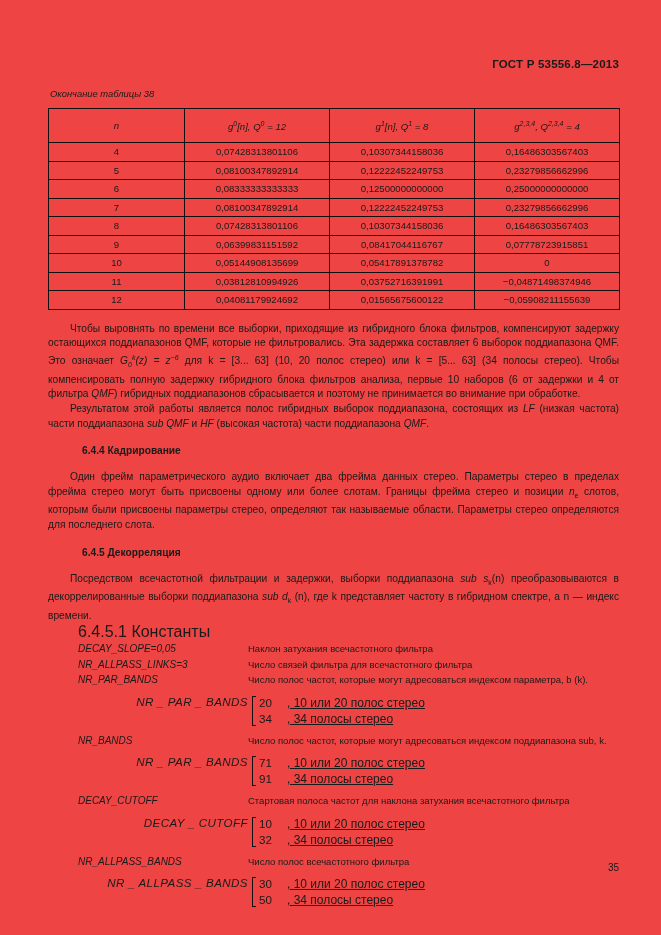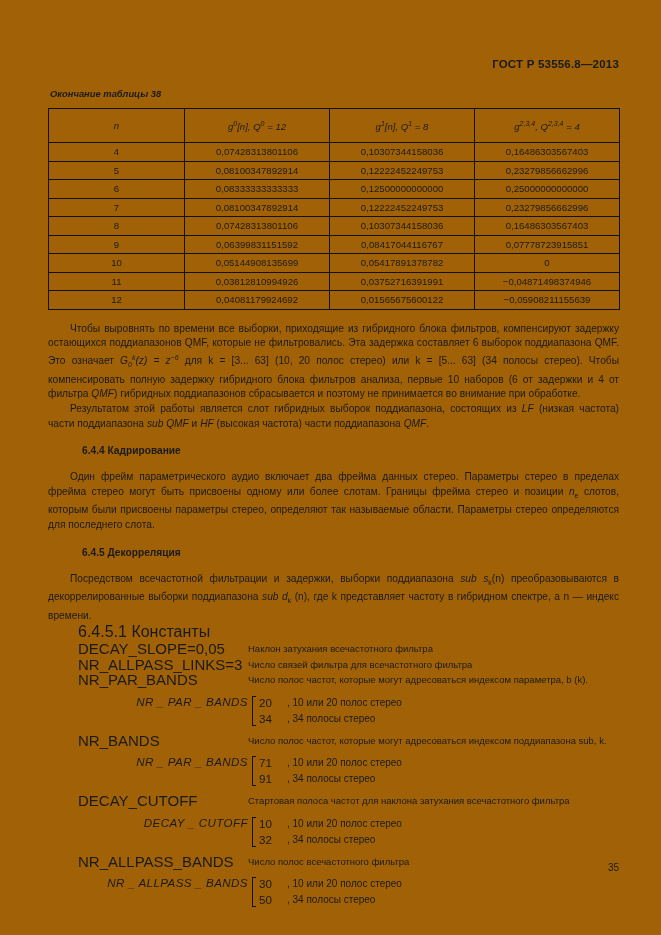--- a/index.html
+++ b/index.html
@@ -9,21 +9,21 @@
     background: #ffffff;
   }
   body {
     font-family: "Liberation Sans", sans-serif;
     color: #1a1a1a;
   }
   .page {
     position: relative;
     width: 661px;
     height: 935px;
-    background: #a16207;
+    background: #ef4444;
     overflow: hidden;
     box-sizing: border-box;
   }
 
   
   .page-header {
     position: absolute;
     top: 58px;
     right: 42px;
     font-size: 11.5px;
@@ -37,21 +37,20 @@
     position: absolute;
     left: 48px;
     top: 88px;
     width: 571px;
   }
 
   .table-caption {
     font-size: 9.4px;
     font-style: italic;
     margin: 0 0 9px 2px;
-    font-weight: bold;
   }
 
   
   table.data-table {
     border-collapse: collapse;
     width: 571px;
     table-layout: fixed;
   }
   table.data-table td,
   table.data-table th {
@@ -116,21 +115,22 @@
   .const-row {
     display: flex;
     align-items: flex-start;
     min-height: 15.5px;
   }
   .const-row .name {
     width: 200px;
     flex: 0 0 200px;
     padding-left: 30px;
     box-sizing: border-box;
-    font-size: 15px;
+    font-size: 10px;
+    font-style: italic;
     line-height: 15.4px;
     white-space: nowrap;
   }
   .const-row .desc {
     flex: 1;
     font-size: 9.5px;
     line-height: 14.2px;
     text-align: justify;
     padding-top: 1px;
   }
@@ -192,23 +192,24 @@
   }
   .braced .vals {
     flex: 0 0 24px;
     font-size: 11.6px;
     line-height: 16px;
     font-style: normal;
     padding-left: 1px;
   }
   .braced .notes {
     flex: 1;
-    font-size: 10px;
+    font-size: 12px;
     line-height: 16px;
     padding-left: 4px;
+    text-decoration: underline;
   }
   .braced.tight .notes { padding-left: 2px; }
   .braced.tight .vals { flex: 0 0 26px; }
 
   
   .page-number {
     position: absolute;
     right: 42px;
     bottom: 62px;
     font-size: 10px;
@@ -310,21 +311,21 @@
             <td>−0,05908211155639</td>
           </tr>
         </tbody>
     </table>
 
     <p class="body first">
       <span>Чтобы выровнять по времени все выборки, приходящие из гибридного блока фильтров, компенсируют задержку остающихся поддиапазонов QMF, которые не фильтровались. Эта задержка составляет 6 выборок поддиапазона QMF. Это означает </span><i class="it"><span>G</span><sub style="font-size:7px">0</sub><sup style="font-size:7px">k</sup><span>(z) = z</span><sup style="font-size:7px">−6</sup></i><span> для k = [3... 63] (10, 20 полос стерео) или k = [5... 63] (34 полосы стерео). Чтобы компенсировать полную задержку гибридного блока фильтров анализа, первые 10 наборов (6 от задержки и 4 от фильтра </span><i class="it">QMF</i><span>) гибридных поддиапазонов сбрасывается и поэтому не принимается во внимание при обработке.</span>
     </p>
 
     <p class="body">
-      <span>Результатом этой работы является слот гибридных выборок поддиапазона, состоящих из </span><i class="it">LF</i><span> (низкая частота) части поддиапазона </span><i class="it">sub QMF</i><span> и </span><i class="it">HF</i><span> (высокая частота) части поддиапазона </span><i class="it">QMF</i><span>.</span>
+      <span>Результатом этой работы является полос гибридных выборок поддиапазона, состоящих из </span><i class="it">LF</i><span> (низкая частота) части поддиапазона </span><i class="it">sub QMF</i><span> и </span><i class="it">HF</i><span> (высокая частота) части поддиапазона </span><i class="it">QMF</i><span>.</span>
     </p>
 
     <h4 class="section">6.4.4 Кадрирование</h4>
 
     <p class="body">
       <span>Один фрейм параметрического аудио включает два фрейма данных стерео. Параметры стерео в пределах фрейма стерео могут быть присвоены одному или более слотам. Границы фрейма стерео и позиции </span><i class="it">n</i><sub style="font-size:7px">e</sub><span> слотов, которым были присвоены параметры стерео, определяют так называемые области. Параметры стерео определяются для последнего слота.</span>
     </p>
 
     <h4 class="section">6.4.5 Декорреляция</h4>
 

